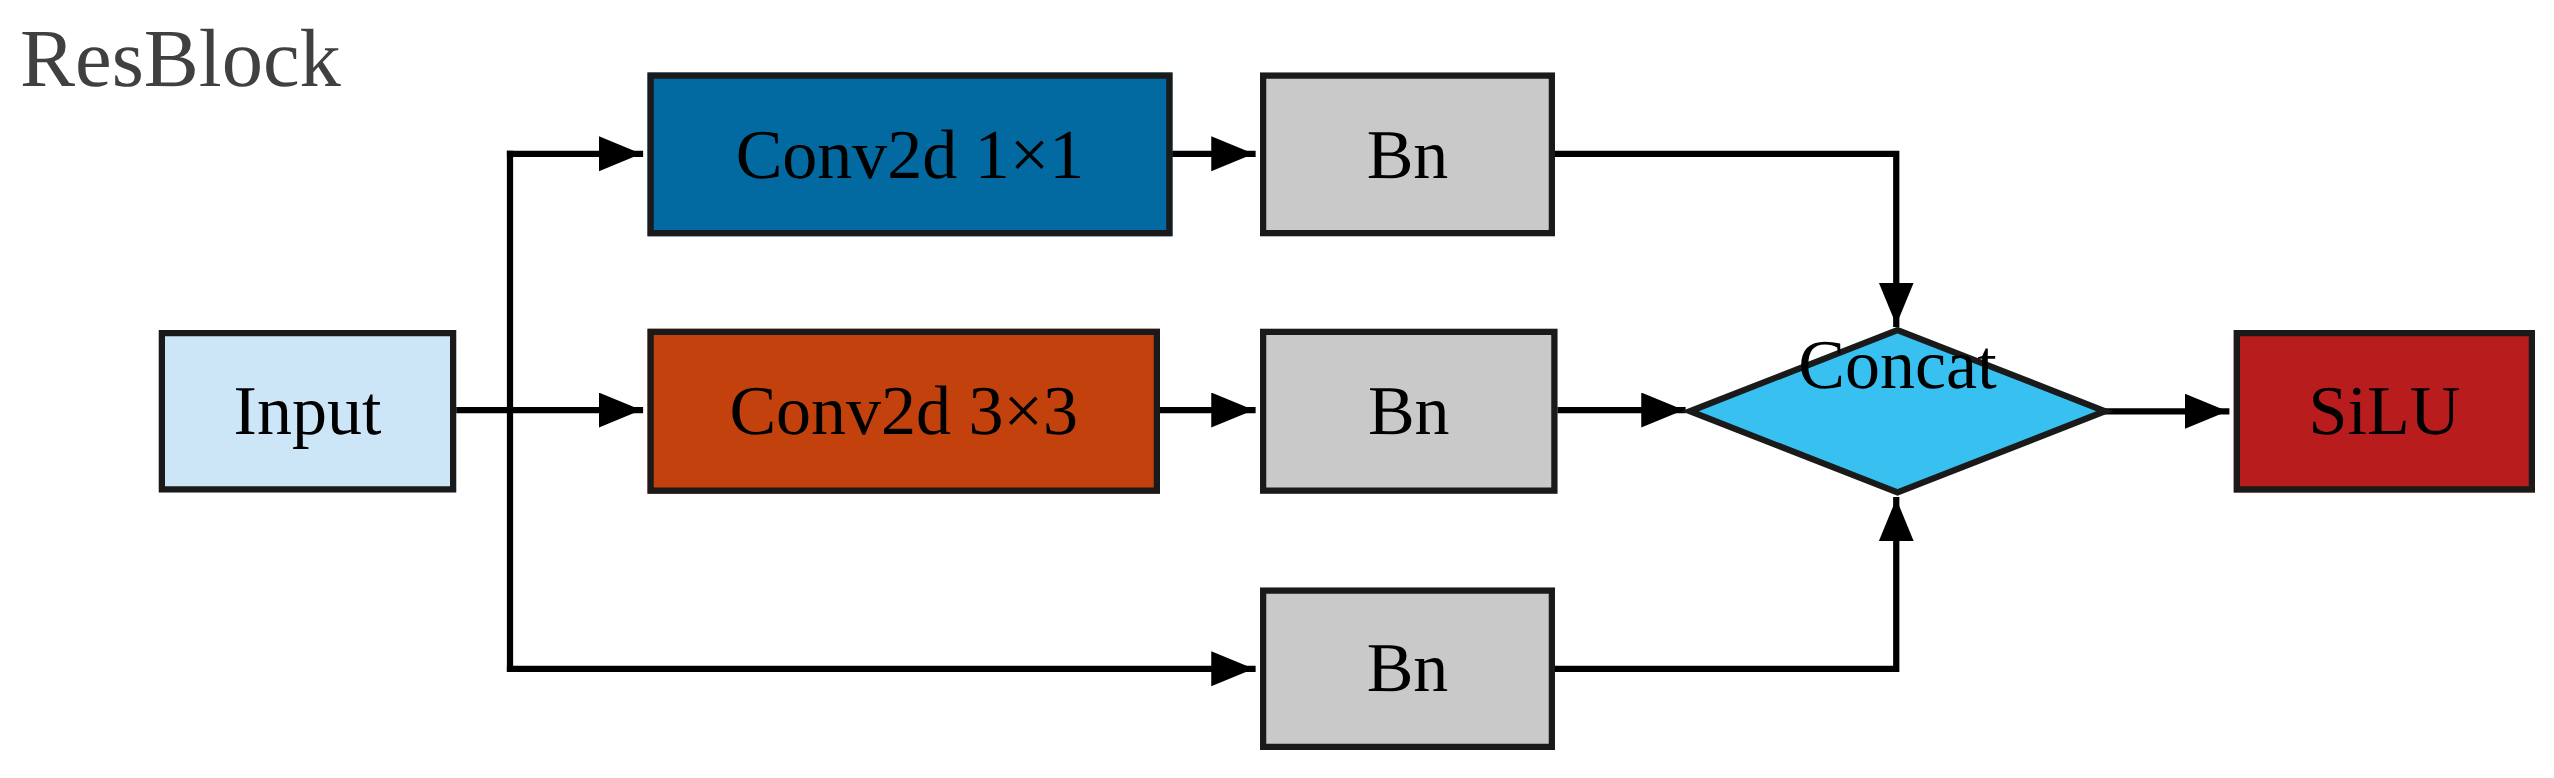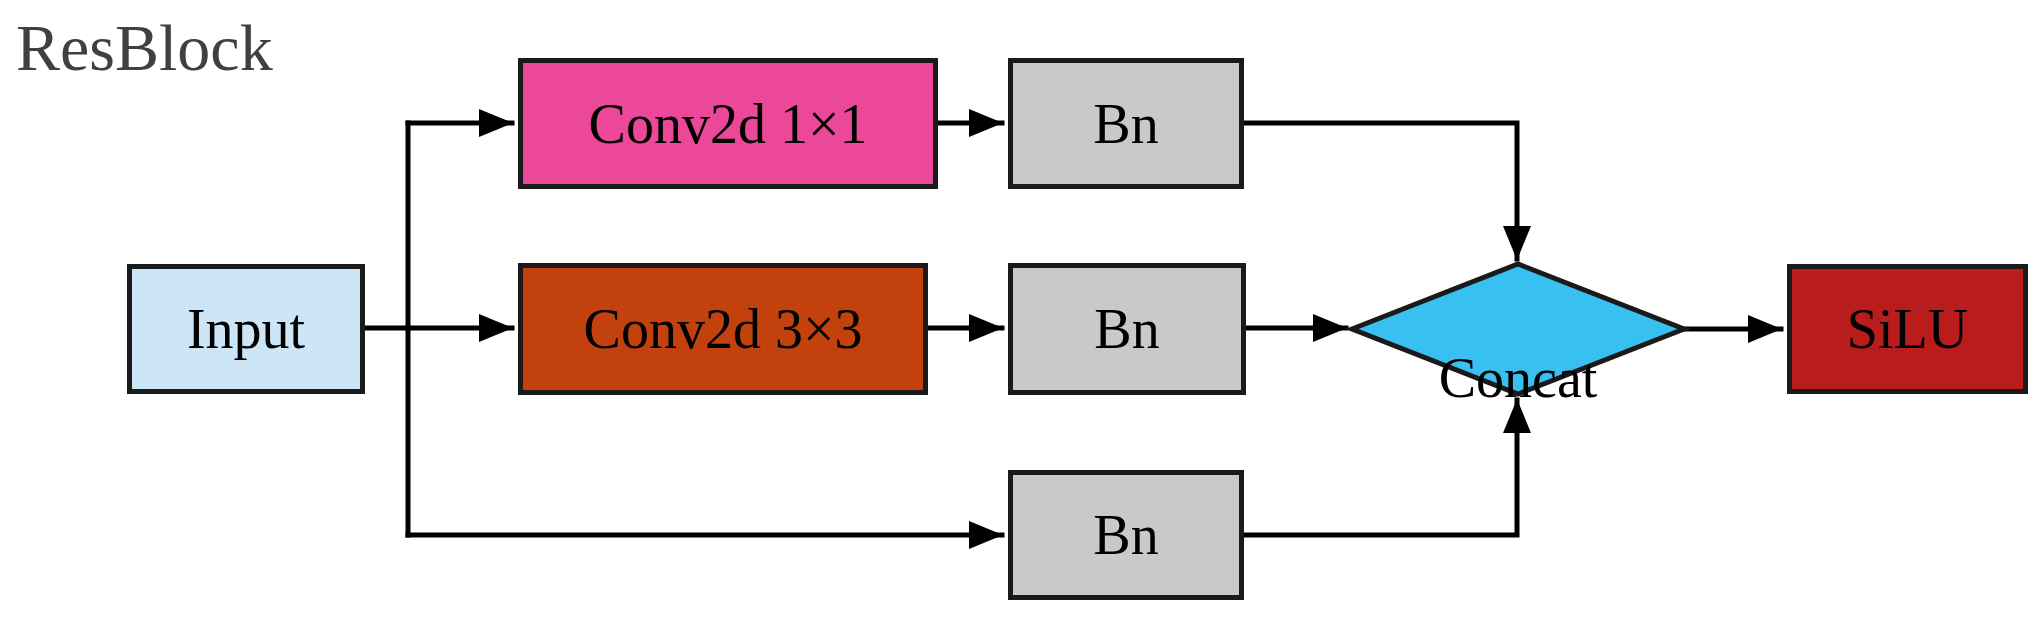--- a/index.html
+++ b/index.html
@@ -37,34 +37,34 @@
     box-sizing: border-box;
     border: 5px solid #1a1a1a;
     display: flex;
     align-items: center;
     justify-content: center;
     font-size: 56px;
     line-height: 1;
     white-space: nowrap;
   }
   .node-input   { left: 115px;  top: 264px; width: 238px; height: 130px; background: #CDE6F7; margin-left: 12px; }
-  .node-conv1x1 { left: 518px;  top: 58px;  width: 420px; height: 131px; background: #ec4899; }
+  .node-conv1x1 { left: 518px;  top: 58px;  width: 420px; height: 131px; background: #0369a1; }
   .node-conv3x3 { left: 518px;  top: 263px; width: 410px; height: 132px; background: #c2410c; }
   .node-bn-top    { left: 1008px; top: 58px;  width: 236px; height: 131px; background: #C9C9C9; }
   .node-bn-middle { left: 1008px; top: 263px; width: 238px; height: 132px; background: #C9C9C9; }
   .node-bn-bottom { left: 1008px; top: 470px; width: 236px; height: 130px; background: #C9C9C9; }
   .node-silu    { left: 1787px; top: 264px; width: 241px; height: 130px; background: #b91c1c; }
   .concat-label {
     position: absolute;
     left: 1352px;
-    top: 276px;
+    top: 264px;
     width: 332px;
     height: 130px;
     display: flex;
-    align-items: flex-end;
+    align-items: flex-start;
     justify-content: center;
     font-size: 56px;
     line-height: 1;
     white-space: nowrap;
     pointer-events: none;
   }
 </style>
 </head>
 <body>
 

